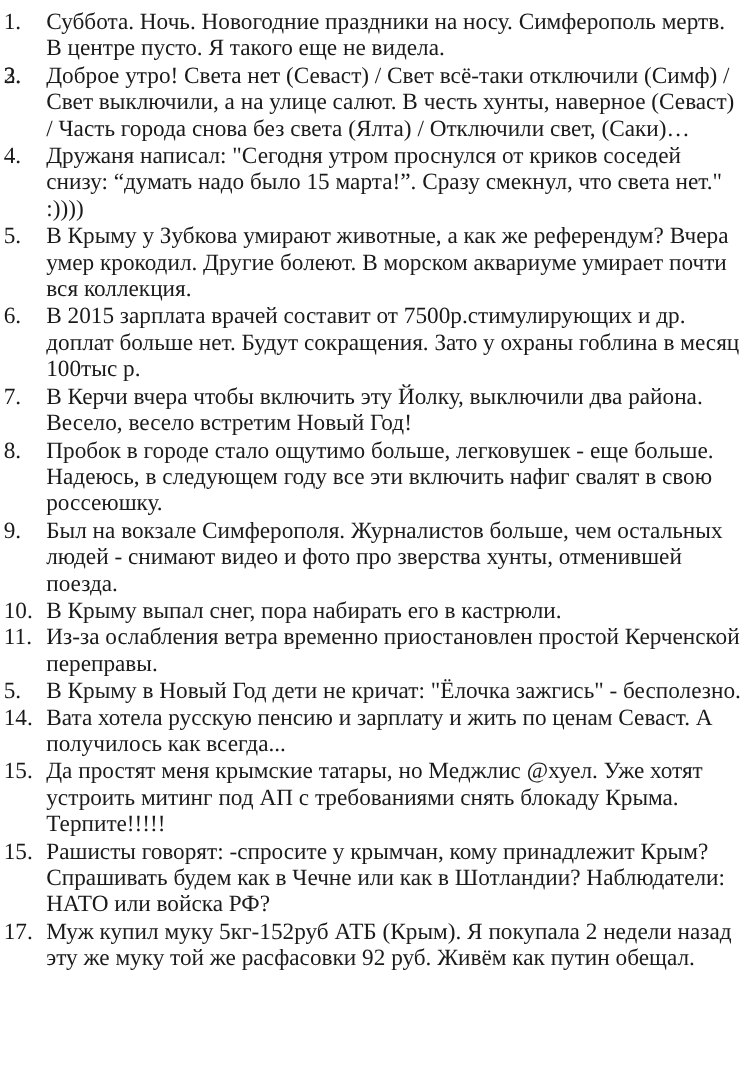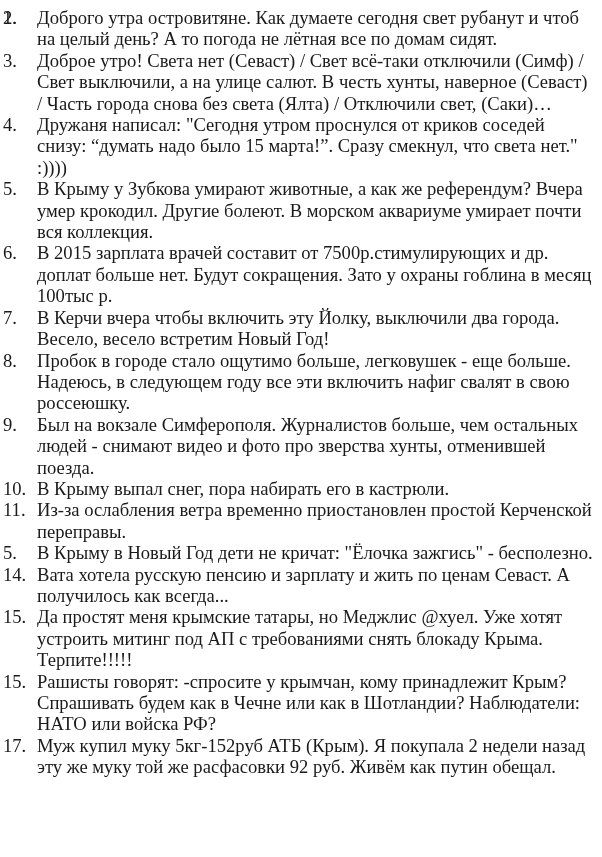--- a/index.html
+++ b/index.html
@@ -37,25 +37,25 @@
     top: 0;
   }
 </style>
 </head>
 <body style="background: rgb(255, 255, 255);">
 
 <div class="doc" style="color: rgb(26, 26, 26);">
   <ol class="list" id="list">
   <li class="item">
     <span class="num">1.</span>
+    <span class="txt">Суббота. Ночь. Новогодние праздники на носу. Симферополь мертв. В центре пусто. Я такого еще не видела.</span>
   </li>
 
   <li class="item">
     <span class="num">2.</span>
-    <span class="txt">Доброго утра островитяне. Как думаете сегодня свет рубанут и чтоб на целый день? А то погода не лётная все по домам сидят.</span>
   </li>
 
   <li class="item">
     <span class="num">3.</span>
     <span class="txt">Доброе утро! Света нет (Севаст) / Свет всё-таки отключили (Симф) / Свет выключили, а на улице салют. В честь хунты, наверное (Севаст) / Часть города снова без света (Ялта) / Отключили свет, (Саки)…</span>
   </li>
 
   <li class="item">
     <span class="num">4.</span>
     <span class="txt">Дружаня написал: "Сегодня утром проснулся от криков соседей снизу: “думать надо было 15 марта!”. Сразу смекнул, что света нет." :))))</span>
@@ -66,21 +66,21 @@
     <span class="txt">В Крыму у Зубкова умирают животные, а как же референдум? Вчера умер крокодил. Другие болеют. В морском аквариуме умирает почти вся коллекция.</span>
   </li>
 
   <li class="item">
     <span class="num">6.</span>
     <span class="txt">В 2015 зарплата врачей составит от 7500р.стимулирующих и др. доплат больше нет. Будут сокращения. Зато у охраны гоблина в месяц 100тыс р.</span>
   </li>
 
   <li class="item">
     <span class="num">7.</span>
-    <span class="txt">В Керчи вчера чтобы включить эту Йолку, выключили два города. Весело, весело встретим Новый Год!</span>
+    <span class="txt">В Керчи вчера чтобы включить эту Йолку, выключили два района. Весело, весело встретим Новый Год!</span>
   </li>
 
   <li class="item">
     <span class="num">8.</span>
     <span class="txt">Пробок в городе стало ощутимо больше, легковушек - еще больше. Надеюсь, в следующем году все эти включить нафиг свалят в свою россеюшку.</span>
   </li>
 
   <li class="item">
     <span class="num">9.</span>
     <span class="txt">Был на вокзале Симферополя. Журналистов больше, чем остальных людей - снимают видео и фото про зверства хунты, отменившей поезда.</span>

